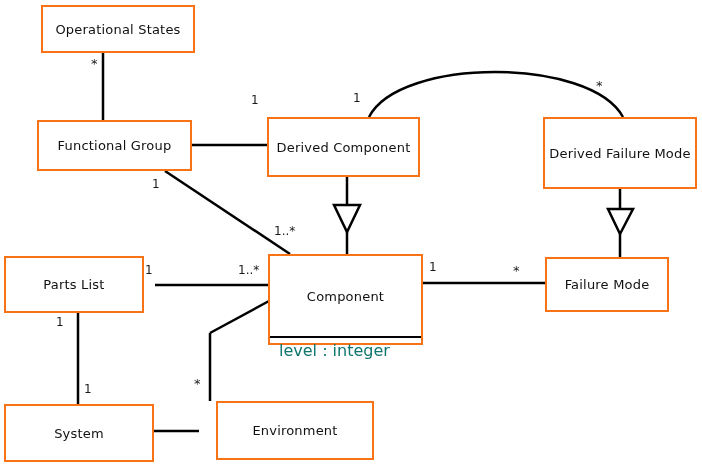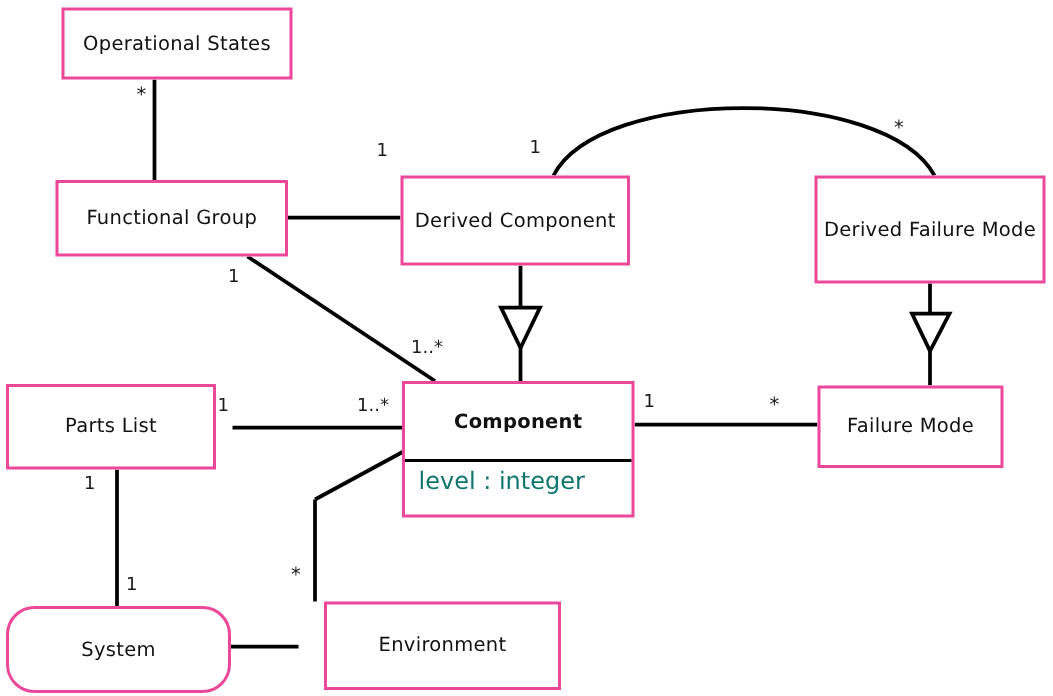--- a/index.html
+++ b/index.html
@@ -23,38 +23,37 @@
     height: 464px;
     pointer-events: none;
   }
   svg.edges line, svg.edges path, svg.edges polygon {
     stroke: #000000;
     fill: none;
   }
   .cls {
     position: absolute;
     background: #ffffff;
-    border: 2px solid #ec4899;
+    border: 2px solid #f97316;
     box-sizing: border-box;
     z-index: 2;
   }
   .cls .name {
     display: flex;
     align-items: center;
     justify-content: center;
     width: 100%;
     height: 100%;
     font-size: 13px;
     color: #111111;
     letter-spacing: 0.2px;
     white-space: nowrap;
   }
   .cls.compart .name {
-    height: 50px;
-    font-weight: bold;
+    height: 80px;
   }
   .cls .attrs {
     border-top: 2px solid #000000;
     height: 26px;
     display: flex;
     align-items: center;
     padding-left: 9px;
     font-size: 16px;
     color: #0f766e;
     white-space: nowrap;
@@ -129,21 +128,21 @@
 
   <div class="cls compart" style="left:268px; top:254px; width:155px; height:91px;">
     <div class="name">Component</div>
     <div class="attrs">level : integer</div>
   </div>
 
   <div class="cls" style="left:545px; top:257px; width:124px; height:55px;">
     <div class="name">Failure Mode</div>
   </div>
 
-  <div class="cls" style="left:4px; top:404px; width:150px; height:58px;border-radius:19px;">
+  <div class="cls" style="left:4px; top:404px; width:150px; height:58px;">
     <div class="name">System</div>
   </div>
 
   <div class="cls" style="left:199px; top:401px; width:158px; height:59px;margin-left:17px;">
     <div class="name">Environment</div>
   </div>
 
   <div class="mult star" style="left:91px; top:57px;">*</div>
 
   <div class="mult" style="left:251px; top:94px;">1</div>

